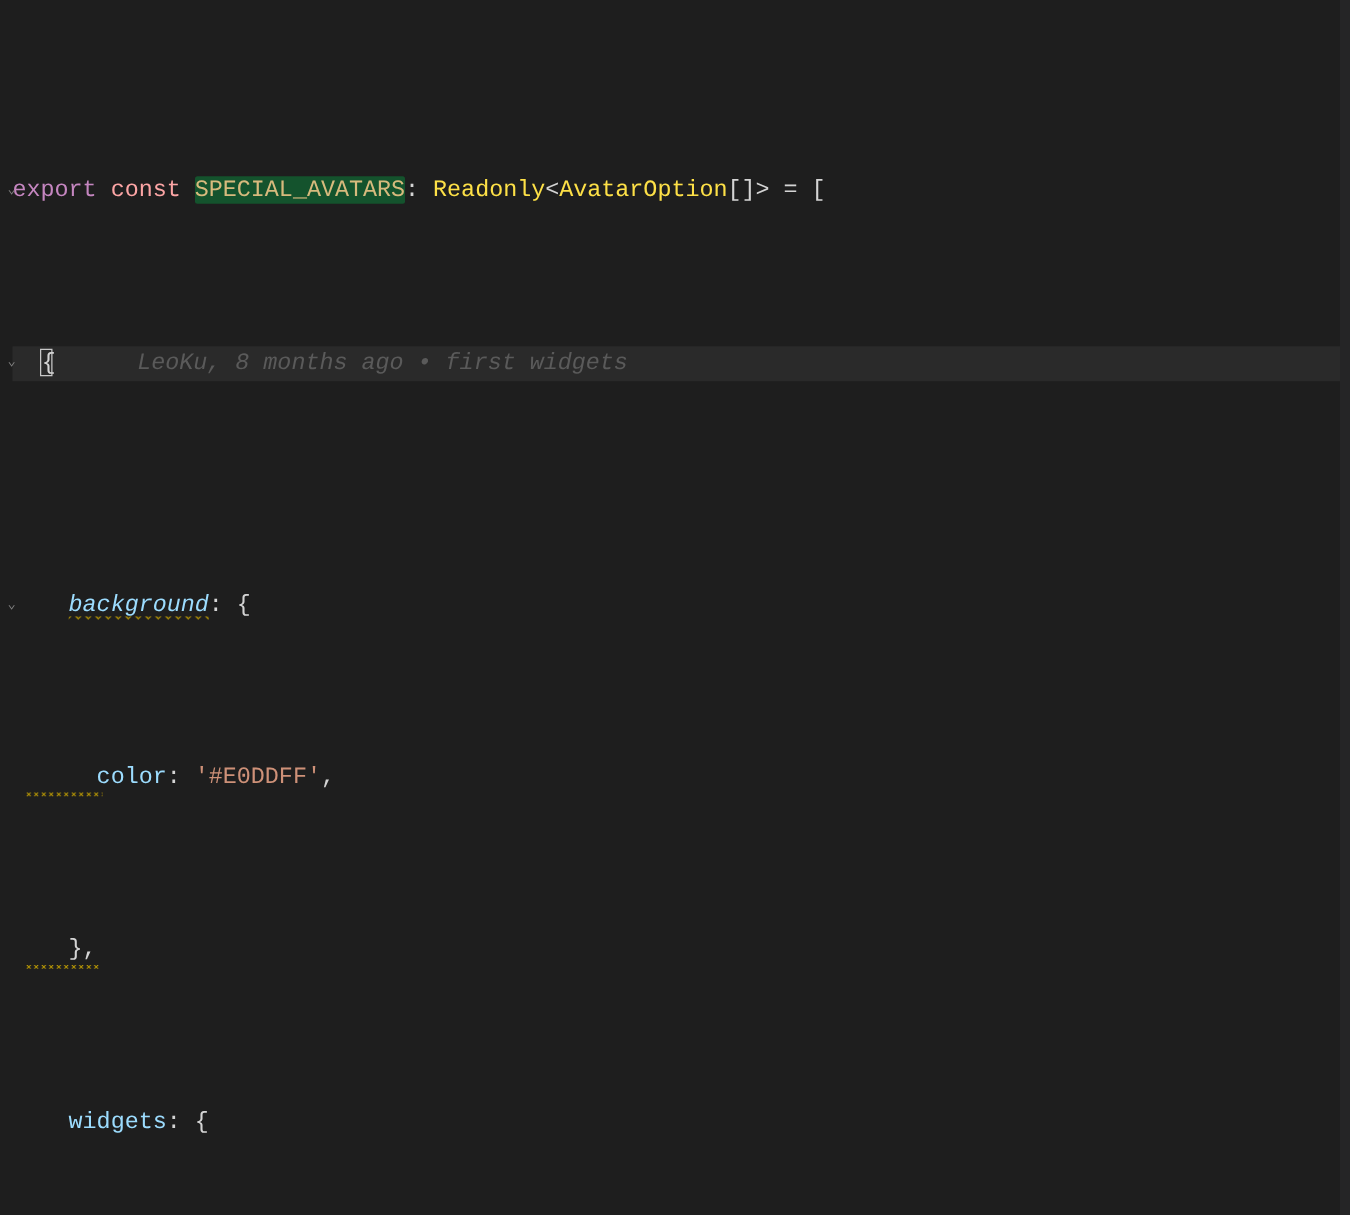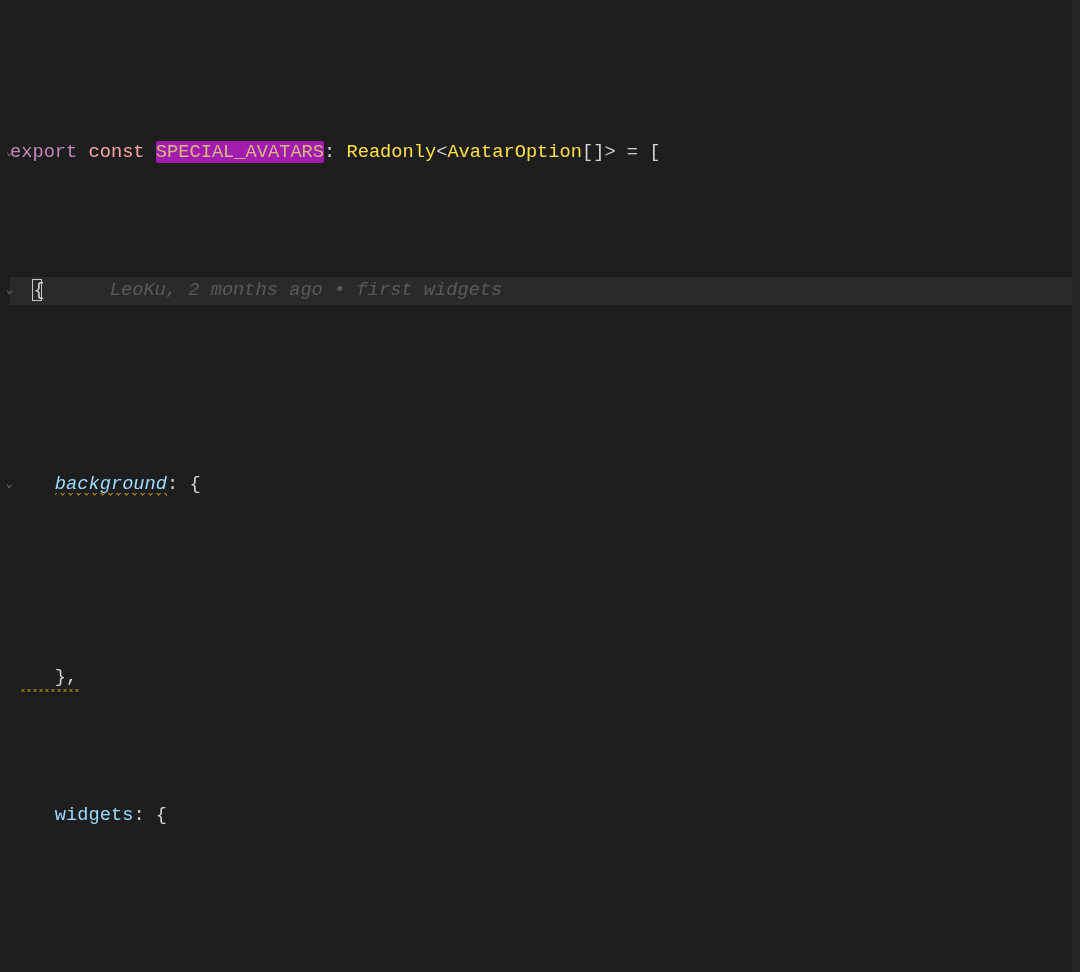--- a/index.html
+++ b/index.html
@@ -23,21 +23,21 @@
     position: absolute;
     left: -4px;
     width: 10px; height: 10px;
     color: #808080;
     font-size: 11px;
     line-height: 10px;
     user-select: none;
   }
   .line { display: block; position: relative; height: 27.6px; }
   .line.active { background: #2a2a2a; }
-  .hl-selected { background: #a21caf; border-radius: 2px; color: #d7ba7d; }
+  .hl-selected { background: #14532d; border-radius: 2px; color: #d7ba7d; }
   .c-keyword  { color: #c586c0; }
   .c-storage  { color: #fca5a5; }
   .c-type     { color: #fde047; }
   .c-punct    { color: #d4d4d4; }
   .c-brace    { color: #d4d4d4; }
   .c-string   { color: #ce9178; }
   .c-prop     { color: #9cdcfe; }
   .blame      { color: #5a5a5a; font-style: italic; }
   .cursor-box {
     display: inline-block;
@@ -74,28 +74,31 @@
 </style>
 </head>
 <body>
 
 <div class="editor">
 
   
   <span class="line"><span class="chev" style="top:8px;">⌄</span><span class="c-keyword">export</span> <span class="c-storage">const</span> <span class="hl-selected">SPECIAL_AVATARS</span><span class="c-punct">:</span> <span class="c-type">Readonly</span><span class="c-punct">&lt;</span><span class="c-type">AvatarOption</span><span class="c-punct">[</span><span class="c-punct">]</span><span class="c-punct">&gt;</span><span class="c-punct"> = [</span></span>
 
   
-  <span class="line active"><span class="chev" style="top:8px;">⌄</span>  <span class="cursor-box">{</span>      <span class="blame"><span>LeoKu</span>, <span>2 months ago</span> <span>•</span> <span>first widgets</span></span></span>
+  <span class="line active"><span class="chev" style="top:8px;">⌄</span>  <span class="cursor-box">{</span>      <span class="blame"><span>LeoKu</span>, <span>8 months ago</span> <span>•</span> <span>first widgets</span></span></span>
 
   
 
   
   <span class="line"><span class="chev" style="top:8px;">⌄</span>    <span class="c-prop squiggle">background</span><span class="c-punct">:</span> <span class="c-brace">{</span></span>
 
   
+  <span class="line">      <span class="c-prop">color</span><span class="c-punct">:</span> <span class="c-string">'#E0DDFF'</span><span class="c-punct">,</span>
+    <span class="squig-line" style="left:10px; right:auto; width:62px; bottom:-1px;"></span>
+  </span>
 
   
   <span class="line">    <span class="c-brace">},</span>
     <span class="squig-line" style="left:10px; width:60px; bottom:-1px;"></span>
   </span>
 
   
   <span class="line">    <span class="c-prop">widgets</span><span class="c-punct">:</span> <span class="c-brace">{</span></span>
 
   

